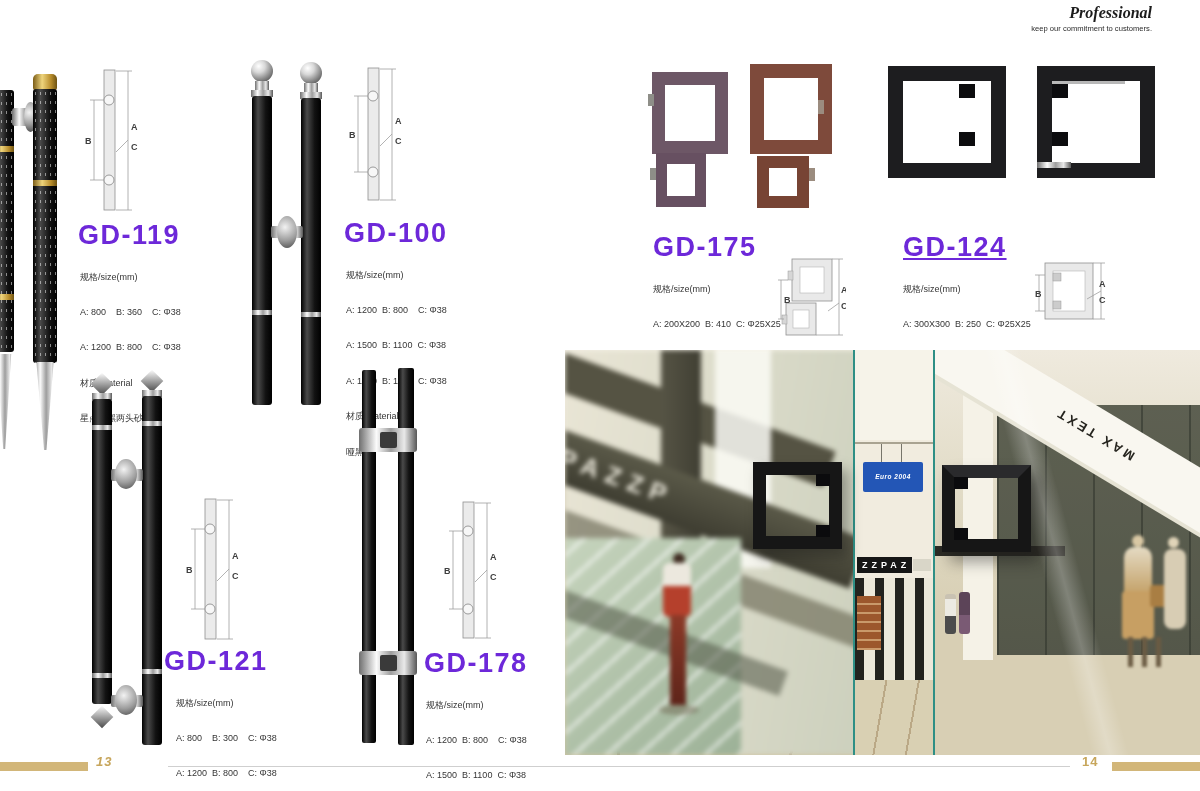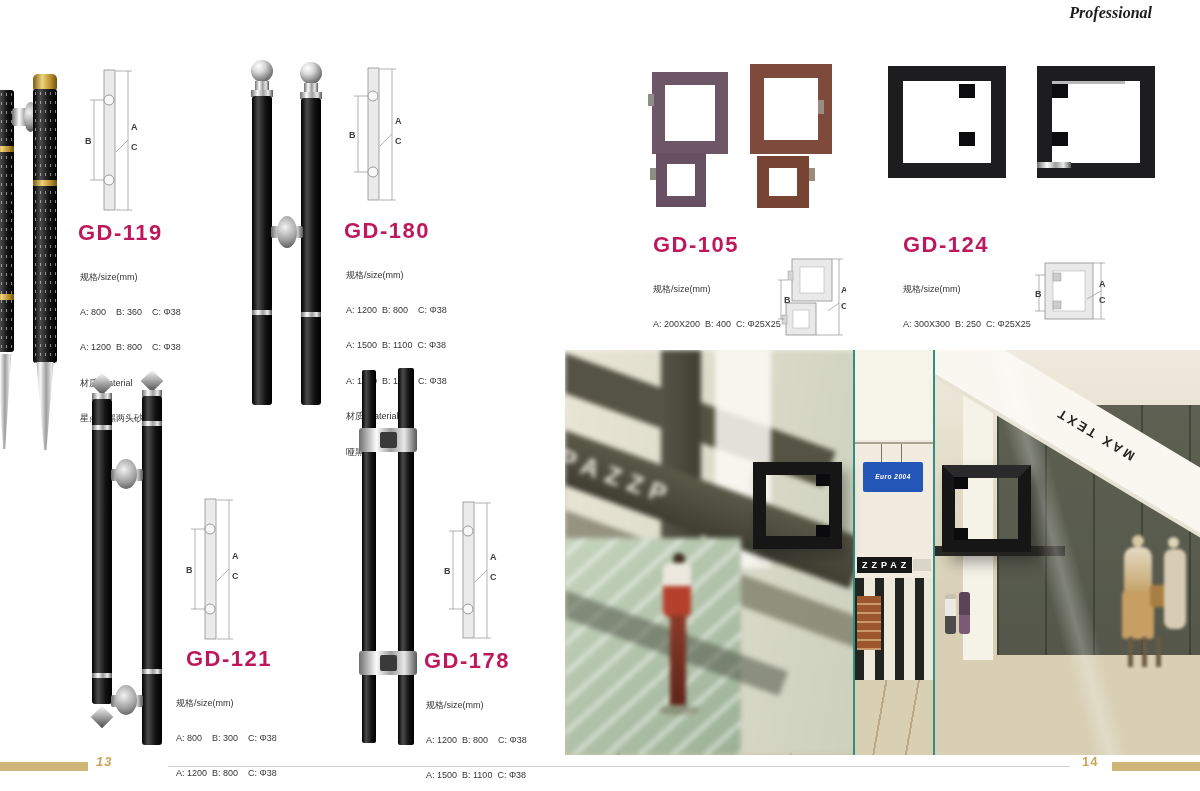--- a/index.html
+++ b/index.html
@@ -7,21 +7,21 @@
           font-family:"Liberation Sans",sans-serif;color:#333;}
   .abs{position:absolute;}
 
   
   .brand{position:absolute;top:4px;right:48px;font-family:"Liberation Serif",serif;
          font-style:italic;font-weight:bold;font-size:16px;color:#1c1c1c;}
   .tagline{position:absolute;top:24px;right:48px;width:540px;text-align:right;
            font-size:7.6px;line-height:9.4px;color:#2a2a2a;}
 
   
-  .pcode{position:absolute;margin:0;font-weight:700;font-size:22px;letter-spacing:1.5px;color:#be185d;}
+  .pcode{position:absolute;margin:0;font-weight:700;font-size:27px;letter-spacing:1.5px;color:#6d28d9;}
   .specs{position:absolute;font-size:9px;line-height:11.8px;color:#353535;white-space:pre;}
   .srow{height:11.8px;}
 
   
   .photo{position:absolute;}
   .pp{position:absolute;}
   .blackbar{background:linear-gradient(90deg,#000 0%,#4a4a4a 30%,#121212 68%,#000 100%);border-radius:3px;}
   .speck{background-image:radial-gradient(rgba(255,255,255,.5) .6px,transparent 1px),
          linear-gradient(90deg,#000 0%,#4a4a4a 30%,#121212 68%,#000 100%);background-size:5px 9px,100% 100%;}
   .gold{background:linear-gradient(90deg,#7b5d18,#eed47c 38%,#b78c2b 75%,#6d5212);}
@@ -130,20 +130,21 @@
   .foot-num{position:absolute;top:754px;font-size:13px;font-weight:bold;color:#c7a65c;letter-spacing:1px;}
   .foot-line{position:absolute;left:168px;top:766px;width:902px;height:1px;background:#cfcfcf;}
 </style>
 </head>
 <body>
 
 <div class="canvas">
 
   <div class="brand">Professional</div>
   <div class="tagline">
+    <div>keep our commitment to customers.</div>
   </div>
 
   <section class="product">
     <div class="photo" style="left:0;top:62px;width:80px;height:390px;">
       <div class="pp speck" style="left:-6px;top:28px;width:20px;height:262px;border-radius:3px;"></div>
       <div class="pp gold" style="left:-6px;top:84px;width:20px;height:6px;"></div>
       <div class="pp gold" style="left:-6px;top:232px;width:20px;height:6px;"></div>
       <div class="pp chrome cone" style="left:-6px;top:292px;width:20px;height:95px;"></div>
       <div class="pp chrome" style="left:12px;top:46px;width:24px;height:18px;border-radius:3px;"></div>
       <div class="pp disc" style="left:24px;top:40px;width:13px;height:30px;"></div>
@@ -204,21 +205,21 @@
           <line x1="6" y1="108" x2="20" y2="108"></line>
         <line x1="44" y1="5" x2="44" y2="136"></line>
           <line x1="32" y1="5" x2="48" y2="5"></line>
           <line x1="32" y1="136" x2="48" y2="136"></line>
         <line x1="32" y1="82" x2="44" y2="70"></line>
       </g>
       <text x="1" y="74">B</text>
       <text x="47" y="60">A</text>
       <text x="47" y="80">C</text>
     </svg>
-    <h2 class="pcode" style="left:344px;top:218px;">GD-180</h2>
+    <h2 class="pcode" style="left:344px;top:218px;">GD-100</h2>
     <div class="specs" style="left:346px;top:246px;">
       <div class="srow">规格/size(mm)</div>
       <div class="srow">A: 1200  B: 800    C: Φ38</div>
       <div class="srow">A: 1500  B: 1100  C: Φ38</div>
       <div class="srow">A: 1800  B: 1400  C: Φ38</div>
       <div class="srow">材质/material</div>
       <div class="srow">哑黑</div>
     </div>
   </section>
 
@@ -250,21 +251,21 @@
           <line x1="6" y1="114" x2="20" y2="114"></line>
         <line x1="44" y1="5" x2="44" y2="144"></line>
           <line x1="32" y1="5" x2="48" y2="5"></line>
           <line x1="32" y1="144" x2="48" y2="144"></line>
         <line x1="32" y1="86" x2="44" y2="74"></line>
       </g>
       <text x="1" y="78">B</text>
       <text x="47" y="64">A</text>
       <text x="47" y="84">C</text>
     </svg>
-    <h2 class="pcode" style="left:186px;top:646px;">GD-121</h2>
+    <h2 class="pcode" style="left:164px;top:646px;">GD-121</h2>
     <div class="specs" style="left:176px;top:674px;">
       <div class="srow">规格/size(mm)</div>
       <div class="srow">A: 800    B: 300    C: Φ38</div>
       <div class="srow">A: 1200  B: 800    C: Φ38</div>
       
       
     </div>
   </section>
 
   <section class="product">
@@ -308,24 +309,24 @@
     <div class="photo" style="left:648px;top:56px;width:195px;height:162px;">
       <div class="sqframe" style="left:4px;top:16px;width:50px;height:56px;border:13px solid #6d5766;"></div>
       <div class="sqframe" style="left:8px;top:97px;width:28px;height:32px;border:11px solid #675061;"></div>
       <div class="pp" style="left:0;top:38px;width:6px;height:12px;background:#8e8e88;"></div>
       <div class="pp" style="left:2px;top:112px;width:6px;height:12px;background:#8e8e88;"></div>
       <div class="sqframe" style="left:102px;top:8px;width:54px;height:62px;border:14px solid #7e4a3b;"></div>
       <div class="sqframe" style="left:109px;top:100px;width:28px;height:28px;border:12px solid #774434;"></div>
       <div class="pp" style="left:170px;top:44px;width:6px;height:14px;background:#9b8c7f;"></div>
       <div class="pp" style="left:161px;top:112px;width:6px;height:13px;background:#9b8c7f;"></div>
     </div>
-    <h2 class="pcode" style="left:653px;top:232px;">GD-105</h2>
+    <h2 class="pcode" style="left:653px;top:232px;">GD-175</h2>
     <div class="specs" style="left:653px;top:260px;">
       <div class="srow">规格/size(mm)</div>
-      <div class="srow">A: 200X200  B: 400  C: Φ25X25</div>
+      <div class="srow">A: 200X200  B: 410  C: Φ25X25</div>
       <div class="srow">A: 300X300  B: 250  C: Φ25X25</div>
       <div class="srow">材质/material</div>
       <div class="srow">咖啡色、红古铜</div>
     </div>
     <svg class="tdraw" style="left:778px;top:255px;width:68px;height:88px;" viewBox="0 0 68 88">
       <rect x="14" y="4" width="40" height="42" fill="#e9e9e9" stroke="#909090" stroke-width="0.8"></rect>
       <rect x="22" y="12" width="24" height="26" fill="#ffffff" stroke="#b5b5b5" stroke-width="0.6"></rect>
       <rect x="8" y="48" width="30" height="32" fill="#e9e9e9" stroke="#909090" stroke-width="0.8"></rect>
       <rect x="15" y="55" width="16" height="18" fill="#ffffff" stroke="#b5b5b5" stroke-width="0.6"></rect>
       <rect x="10" y="16" width="5" height="9" fill="#d6d6d6" stroke="#9a9a9a" stroke-width="0.5"></rect>
@@ -349,21 +350,21 @@
     <div class="photo" style="left:885px;top:60px;width:280px;height:152px;">
       <div class="sqframe" style="left:3px;top:6px;width:88px;height:82px;border:15px solid #1d1d1f;"></div>
       <div class="pp ovl-blkstyle" style="left:74px;top:24px;width:16px;height:14px;background:#0c0c0e;"></div>
       <div class="pp" style="left:74px;top:72px;width:16px;height:14px;background:#0c0c0e;"></div>
       <div class="sqframe" style="left:152px;top:6px;width:88px;height:82px;border:15px solid #1d1d1f;"></div>
       <div class="pp" style="left:167px;top:24px;width:16px;height:14px;background:#0c0c0e;"></div>
       <div class="pp" style="left:167px;top:72px;width:16px;height:14px;background:#0c0c0e;"></div>
       <div class="pp" style="left:167px;top:21px;width:73px;height:3px;background:#9a9a9a;opacity:.7;"></div>
       <div class="pp chrome" style="left:152px;top:102px;width:34px;height:6px;"></div>
     </div>
-    <h2 class="pcode" style="left:903px;top:232px;">GD-124</h2>
+    <h2 class="pcode" style="left:903px;top:232px;text-decoration:underline;">GD-124</h2>
     <div class="specs" style="left:903px;top:260px;">
       <div class="srow">规格/size(mm)</div>
       <div class="srow">A: 300X300  B: 250  C: Φ25X25</div>
       <div class="srow">材质/material</div>
       <div class="srow">咖啡色、哑黑</div>
     </div>
     <svg class="tdraw" style="left:1035px;top:255px;width:72px;height:78px;" viewBox="0 0 72 78">
       <rect x="10" y="8" width="48" height="56" fill="#e9e9e9" stroke="#909090" stroke-width="0.8"></rect>
       <rect x="18" y="16" width="32" height="40" fill="#ffffff" stroke="#b5b5b5" stroke-width="0.6"></rect>
       <rect x="18" y="18" width="8" height="8" fill="#cccccc" stroke="#9a9a9a" stroke-width="0.5"></rect>

